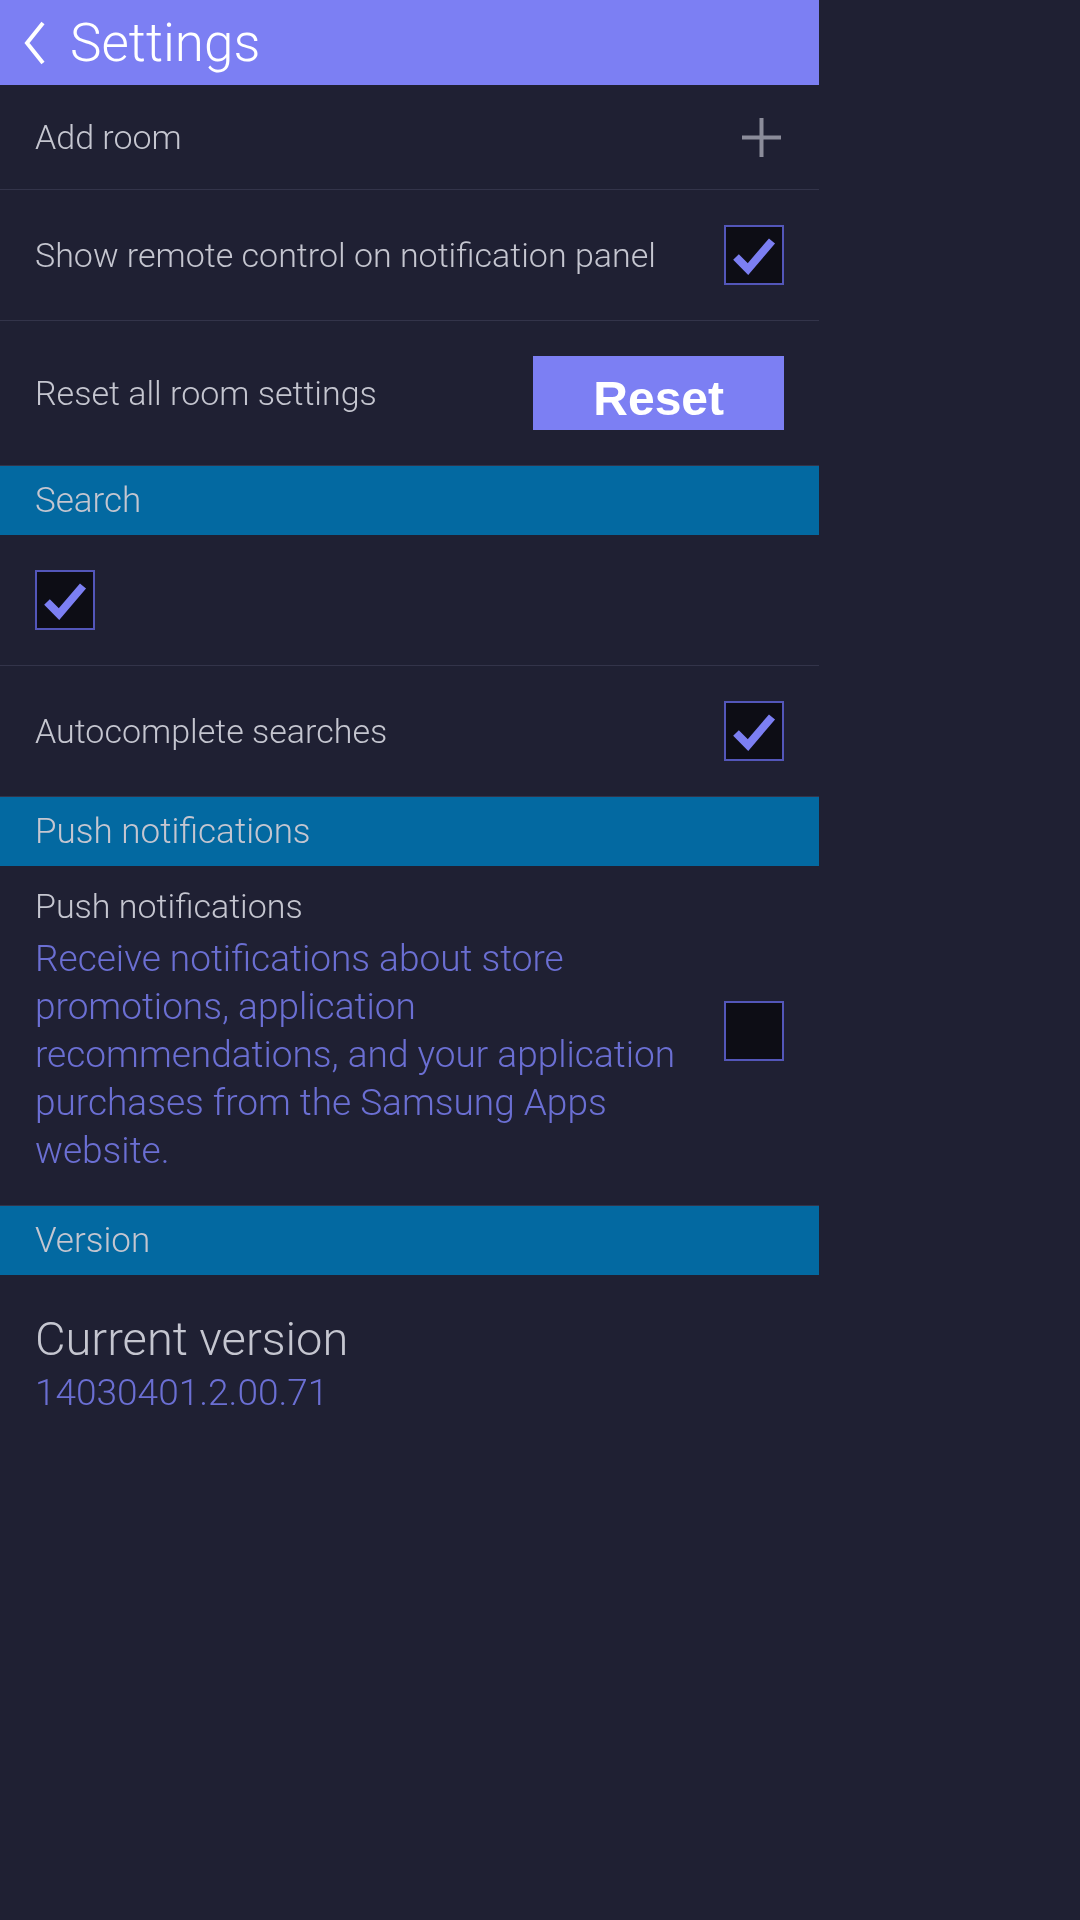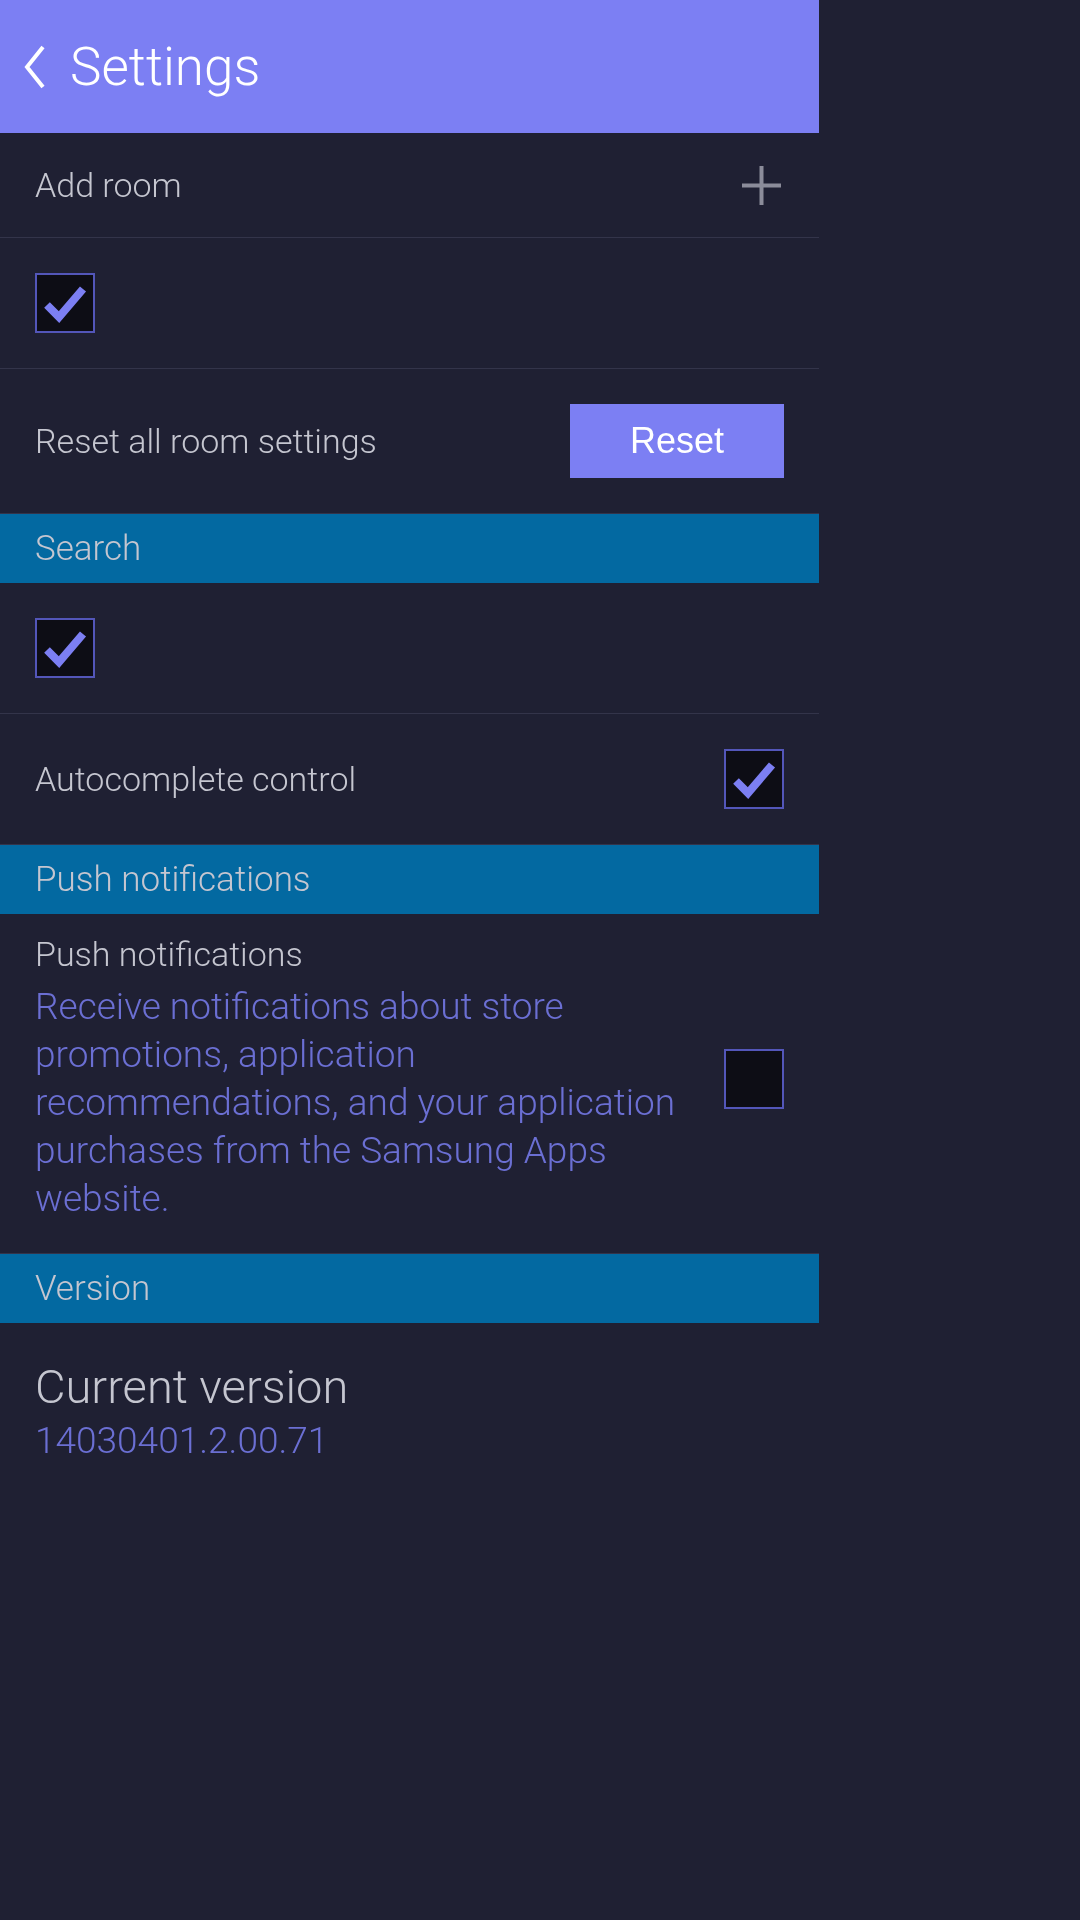--- a/index.html
+++ b/index.html
@@ -10,21 +10,21 @@
     body {
       font-family: -apple-system, BlinkMacSystemFont, "Segoe UI", Roboto, Helvetica, Arial, sans-serif;
       background: #1f2033;
       color: #c5c6d0;
       width: 819px;
       height: 1455px;
       overflow: hidden;
     }
     .header {
       background: #7c7ff3;
-      height: 133px;
+      height: 85px;
       display: flex;
       align-items: center;
       padding: 0 20px;
     }
     .back-chevron {
       width: 30px;
       height: 50px;
       margin-right: 20px;
       position: relative;
     }
@@ -79,22 +79,22 @@
       flex-shrink: 0;
     }
     .checkbox.checked svg {
       width: 48px;
       height: 48px;
     }
     .reset-button {
       background: #7c7ff3;
       color: #ffffff;
       border: none;
-      font-size: 36px;
-      font-weight: 400;
+      font-size: 48px;
+      font-weight: 700;
       padding: 15px 60px;
       min-width: 210px;
       height: 74px;
     }
     .section-header {
       background: #0369a1;
       padding: 14px 35px;
       font-size: 35px;
       font-weight: 300;
       color: #c5c6d0;
@@ -136,20 +136,21 @@
   <div class="row-label">Add room</div>
   <div class="plus-icon">
     <svg viewBox="0 0 45 45" stroke="#8b8c9a" stroke-width="4">
       <line x1="22.5" y1="3" x2="22.5" y2="42"></line>
       <line x1="3" y1="22.5" x2="42" y2="22.5"></line>
     </svg>
   </div>
 </div>
 
 <div class="row row-tall">
+  <div class="row-label">Show remote control on notification panel</div>
   <div class="checkbox checked">
     <svg viewBox="0 0 48 48" fill="none" stroke="#7c7ff3" stroke-width="8">
       <polyline points="6,26 18,38 42,10"></polyline>
     </svg>
   </div>
 </div>
 
 <div class="row row-tall">
   <div class="row-label">Reset all room settings</div>
   <button class="reset-button">Reset</button>
@@ -159,21 +160,21 @@
 
 <div class="row row-tall">
   <div class="checkbox checked">
     <svg viewBox="0 0 48 48" fill="none" stroke="#7c7ff3" stroke-width="8">
       <polyline points="6,26 18,38 42,10"></polyline>
     </svg>
   </div>
 </div>
 
 <div class="row row-tall">
-  <div class="row-label">Autocomplete control</div>
+  <div class="row-label">Autocomplete searches</div>
   <div class="checkbox checked">
     <svg viewBox="0 0 48 48" fill="none" stroke="#7c7ff3" stroke-width="8">
       <polyline points="6,26 18,38 42,10"></polyline>
     </svg>
   </div>
 </div>
 
 <div class="section-header">Push notifications</div>
 
 <div class="row row-push">

